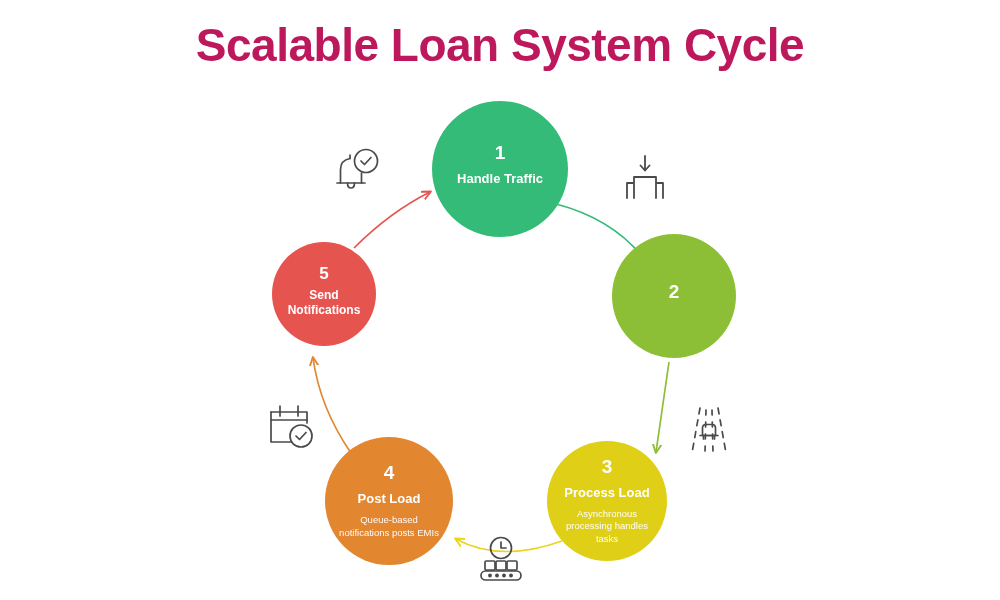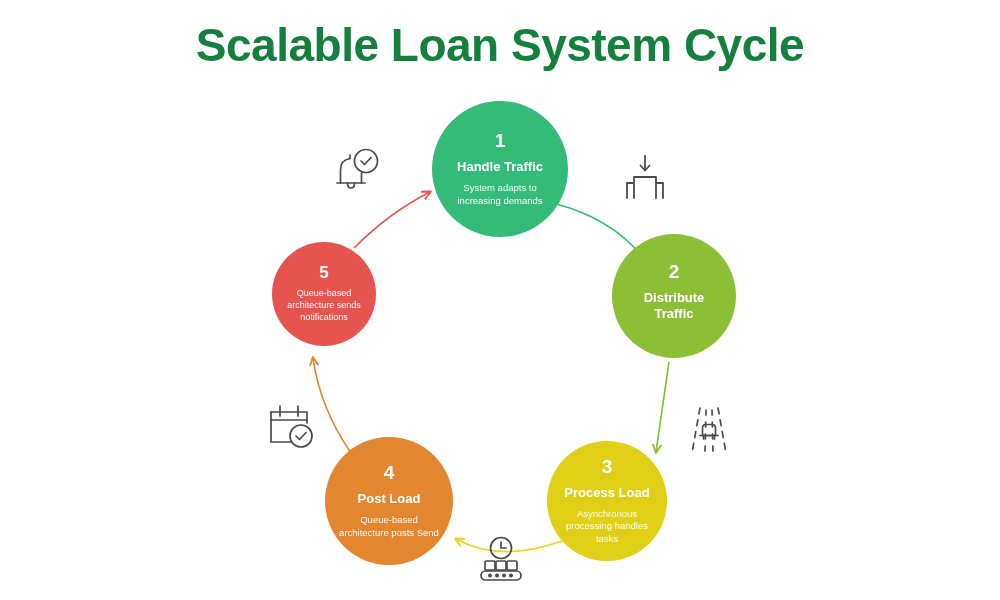--- a/index.html
+++ b/index.html
@@ -18,21 +18,21 @@
   }
   
   #page-title {
     position: absolute;
     top: 18px;
     left: 0;
     width: 1000px;
     text-align: center;
     font-size: 46px;
     font-weight: bold;
-    color: #15803d;
+    color: #be185d;
     letter-spacing: -0.5px;
     line-height: 1.2;
   }
   
   #connectors {
     position: absolute;
     left: 0;
     top: 0;
     width: 1000px;
     height: 600px;
@@ -109,43 +109,41 @@
     <path d="M 562,541 Q 500,563 456,539" fill="none" stroke="#e8d41b" stroke-width="1.7" marker-end="url(#ah-3)"></path>
 
     <path d="M 351,453 Q 320,408 313,358" fill="none" stroke="#e2862f" stroke-width="1.7" marker-end="url(#ah-4)"></path>
 
     <path d="M 354,248 Q 390,212 430,192" fill="none" stroke="#e65450" stroke-width="1.7" marker-end="url(#ah-5)"></path>
   </svg>
 
   <div class="node" style="left:432px; top:101px; width:136px; height:136px; background:#33bb77;">
     <div class="node-num">1</div>
     <div class="node-title">Handle Traffic</div>
-    <div class="node-desc">System adapts to increasing demands</div>
   </div>
 
   <div class="node" style="left:612px; top:234px; width:124px; height:124px; background:#8cbf35;">
     <div class="node-num">2</div>
-    <div class="node-title">Distribute Traffic</div>
   </div>
 
   <div class="node" style="left:547px; top:441px; width:120px; height:120px; background:#dfd017;">
     <div class="node-num">3</div>
     <div class="node-title">Process Load</div>
     <div class="node-desc">Asynchronous processing handles tasks</div>
   </div>
 
   <div class="node" style="left:325px; top:437px; width:128px; height:128px; background:#e2862f;">
     <div class="node-num">4</div>
     <div class="node-title">Post Load</div>
-    <div class="node-desc">Queue-based architecture posts Send</div>
+    <div class="node-desc">Queue-based notifications posts EMIs</div>
   </div>
 
   <div class="node" style="left:272px; top:242px; width:104px; height:104px; background:#e65450; padding:0 9px;">
     <div class="node-num" style="font-size:17px; margin-bottom:5px;">5</div>
-    <div class="node-desc" style="font-size:9px;">Queue-based architecture sends notifications</div>
+    <div class="node-title" style="font-size:12px; margin-bottom:5px;">Send Notifications</div>
   </div>
 
   <div class="icon-wrap" style="left:617px; top:152px; width:56px; height:58px;">
     <svg width="56" height="58" viewBox="0 0 56 58">
       <g fill="none" stroke="#4a4a4a" stroke-width="1.8" stroke-linecap="round" stroke-linejoin="round">
         <path d="M28,4 L28,18"></path>
         <path d="M23.5,13.5 L28,18.5 L32.5,13.5"></path>
         <path d="M17,46 L17,25 L39,25 L39,46"></path>
         <path d="M10,46 L10,31 L16,31"></path>
         <path d="M46,46 L46,31 L40,31"></path>

